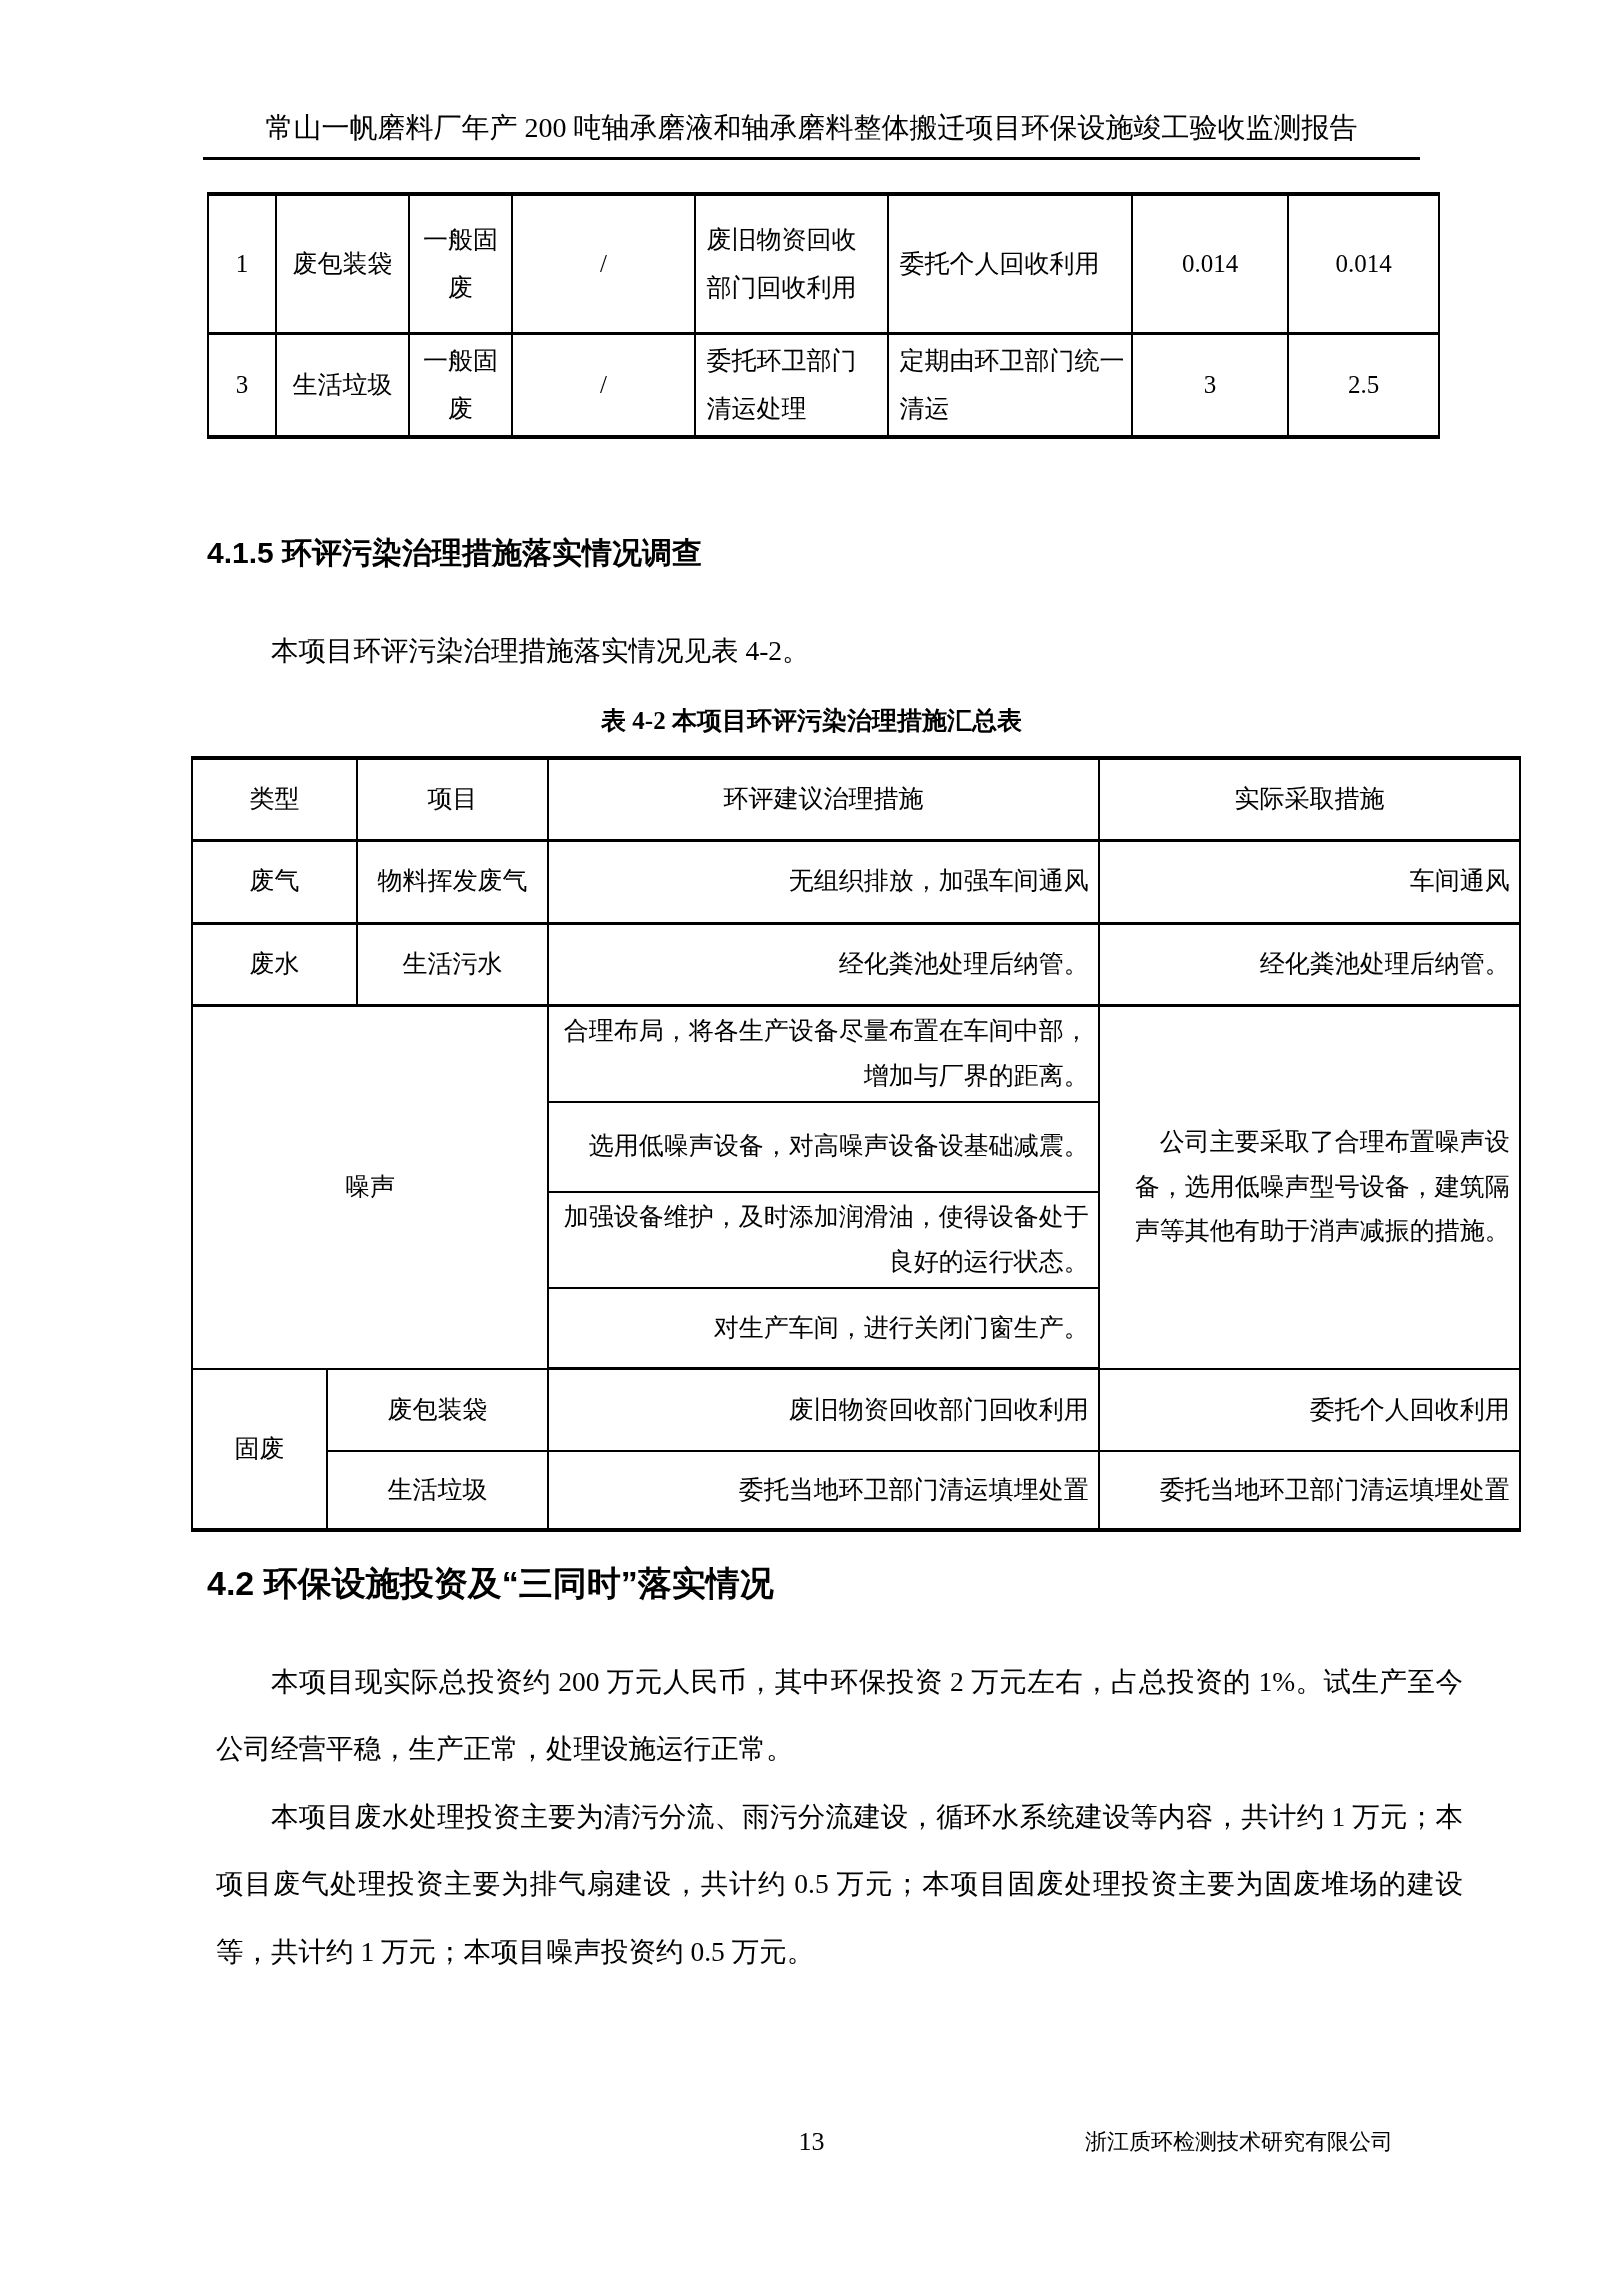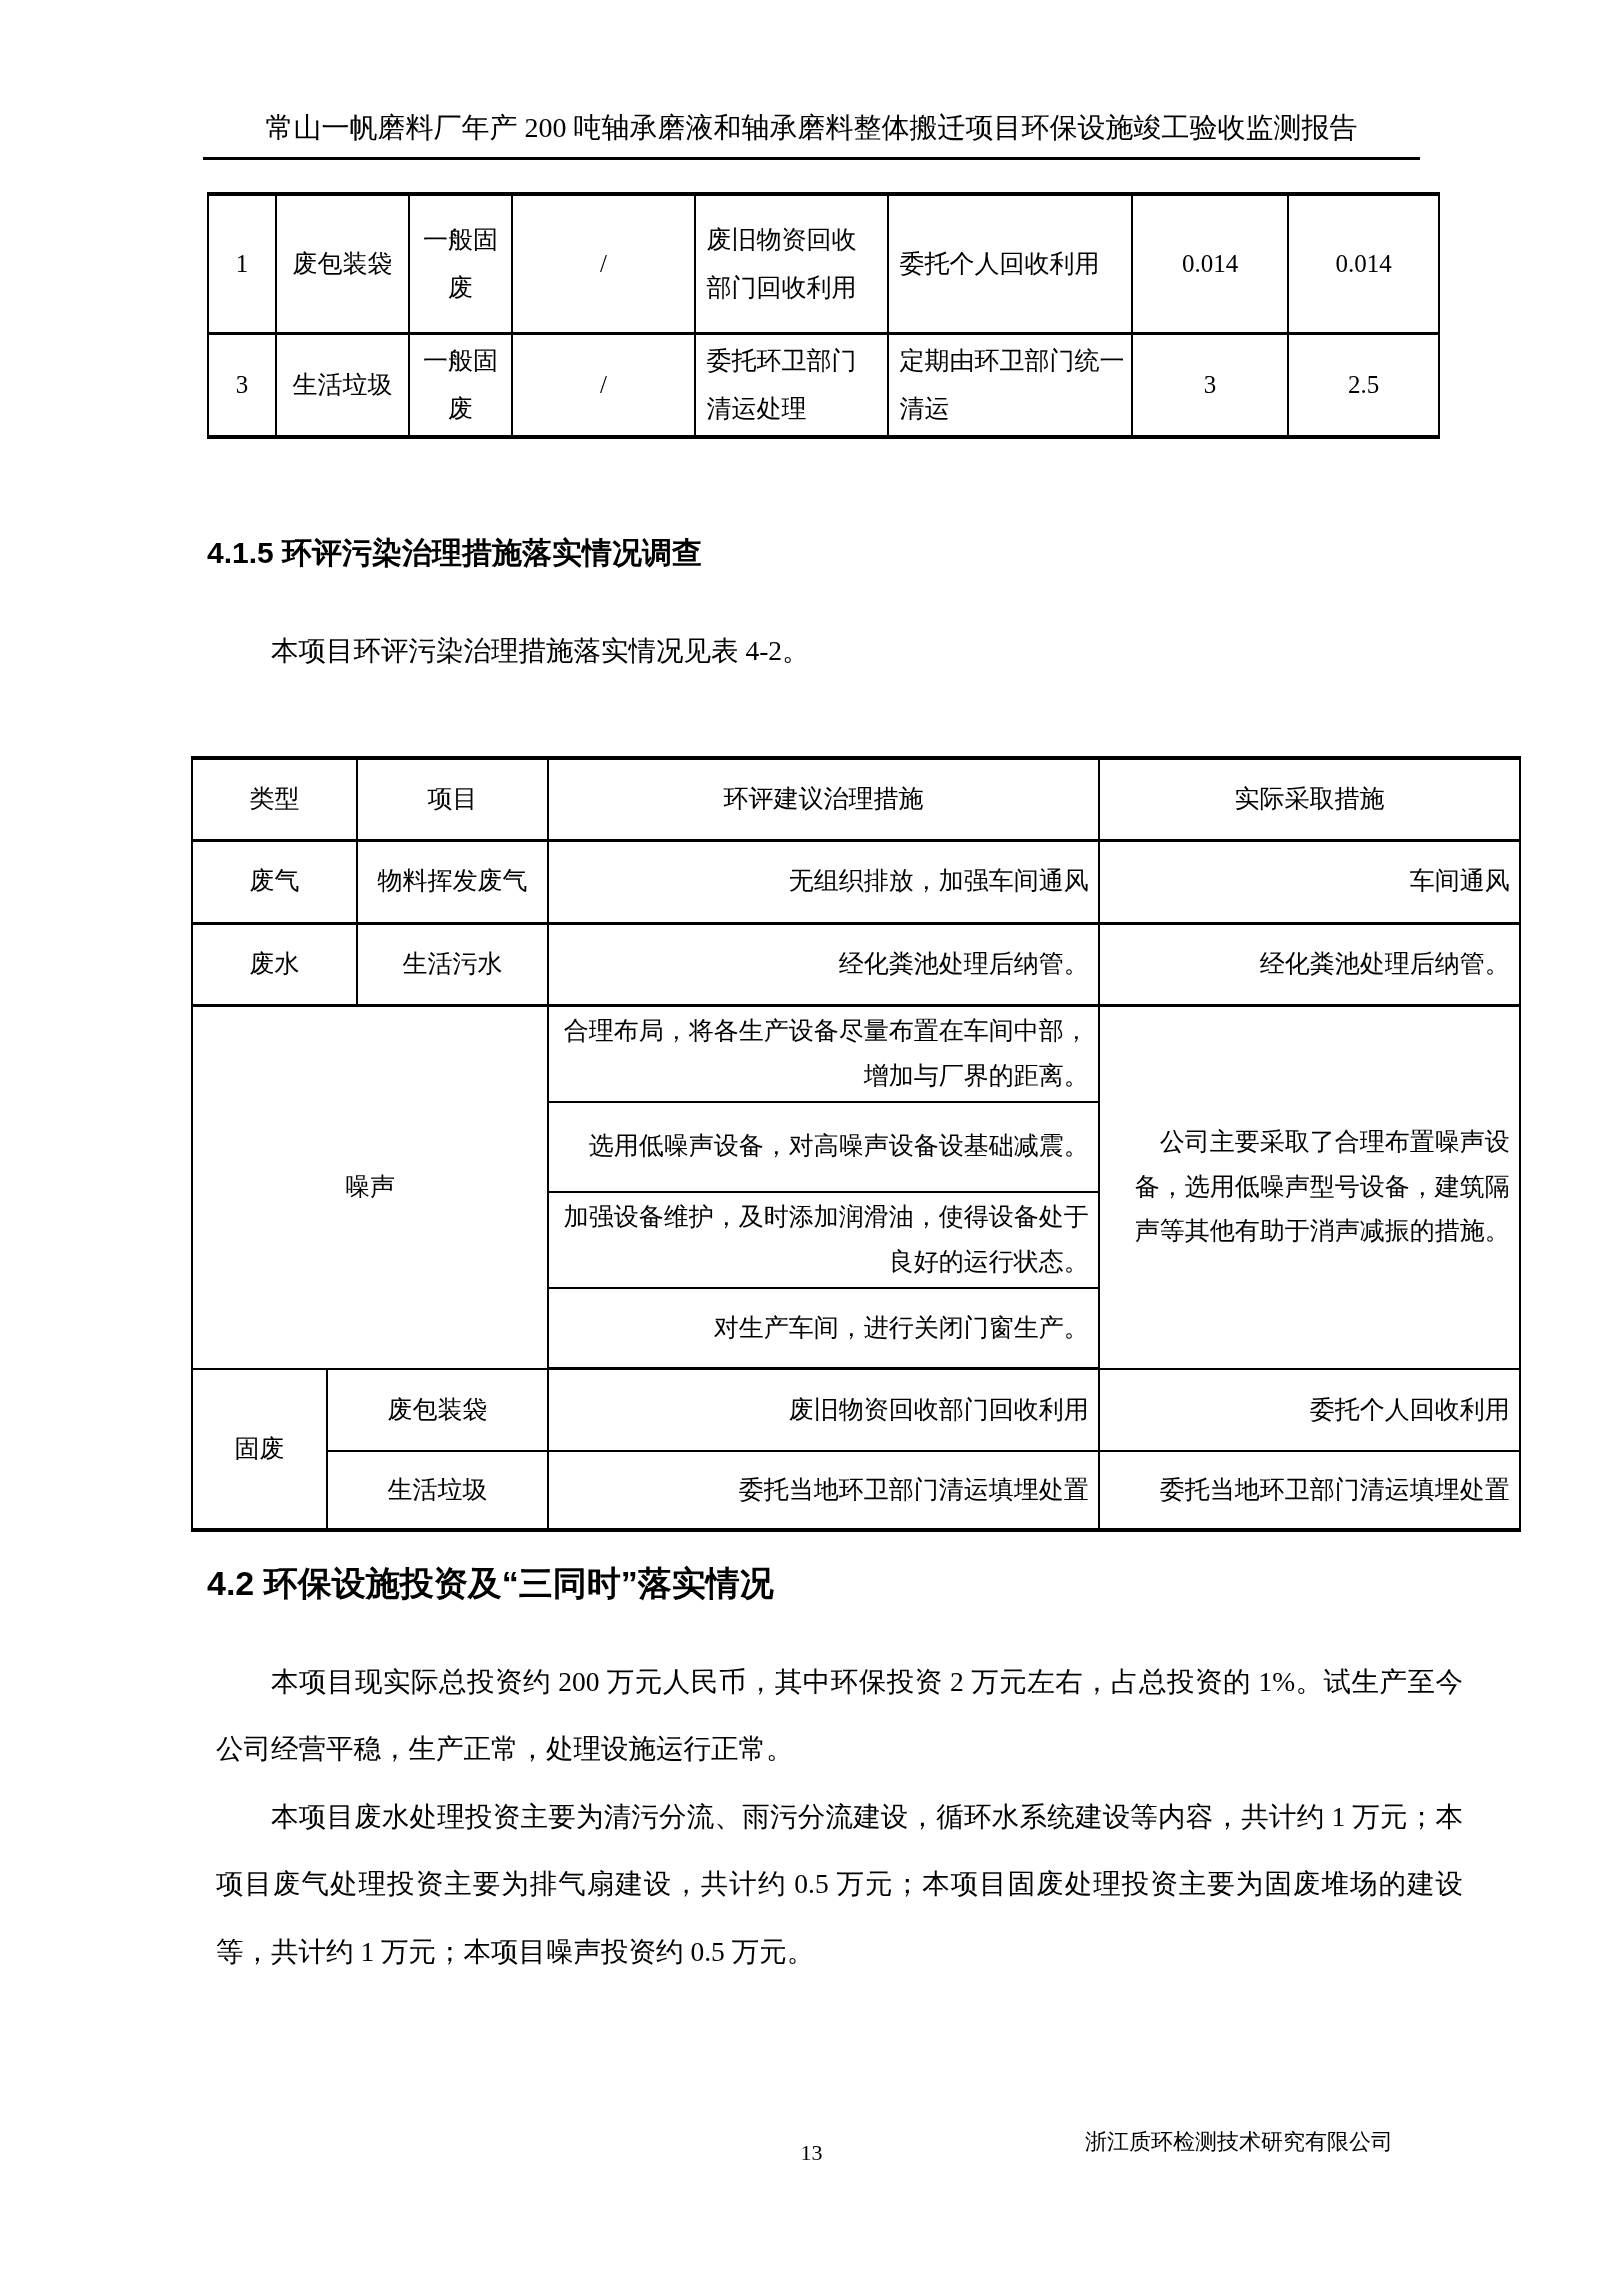--- a/index.html
+++ b/index.html
@@ -76,21 +76,21 @@
     font-weight:bold; font-size:34px; line-height:1.2;
   }
   .p42 {
     position:absolute; left:216px; top:1648px; width:1247px;
     font-size:27.5px; line-height:2.45; text-align:justify;
   }
   .p42 p { margin:0; text-indent:55px; }
   
   .pageno {
     position:absolute; top:2127px; left:0; width:1623px;
-    text-align:center; font-size:22px;margin-top:13px;
+    text-align:center; font-size:26px;
   }
   .company {
     position:absolute; top:2127px; right:230px; font-size:22px;
   }
 </style>
 </head>
 <body>
 
 <div id="page">
 
@@ -128,20 +128,21 @@
         <td>3</td>
         <td>2.5</td>
       </tr>
     </tbody>
   </table>
 
   <div class="h415">4.1.5 环评污染治理措施落实情况调查</div>
 
   <div class="p415">本项目环评污染治理措施落实情况见表 4-2。</div>
 
+  <div class="cap">表 4-2  本项目环评污染治理措施汇总表</div>
 
   <table class="t2">
     <colgroup>
       <col style="width:135px">
         <col style="width:30px">
         <col style="width:158px">
       <col style="width:33px">
         <col style="width:551px">
         <col style="width:421px">
     </colgroup>

